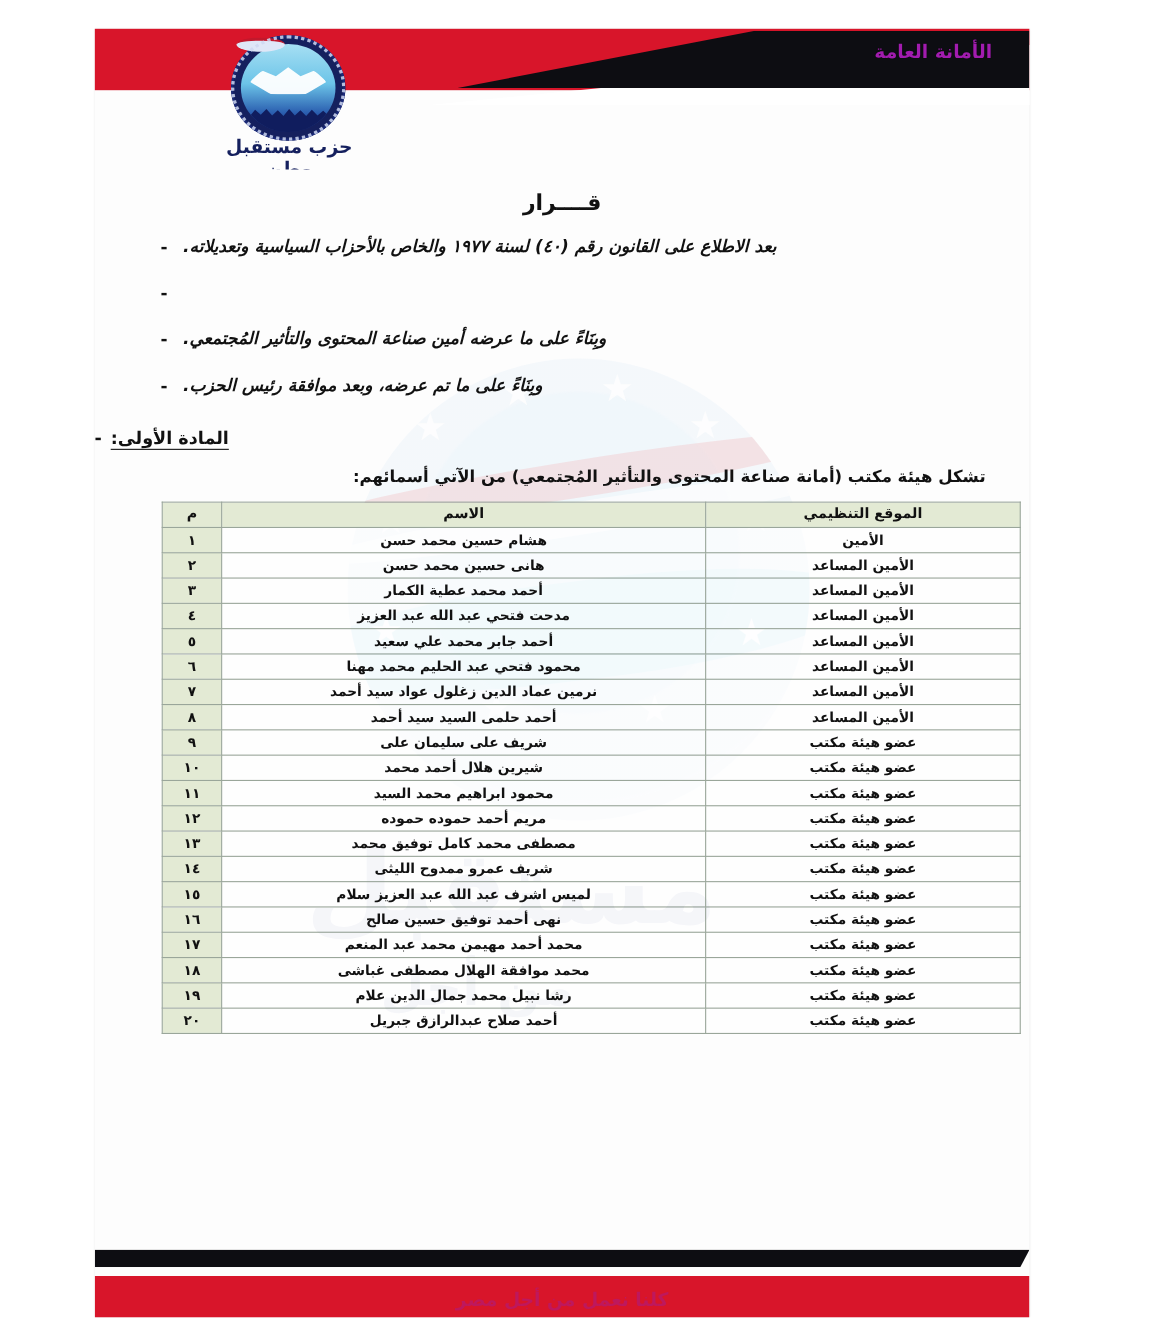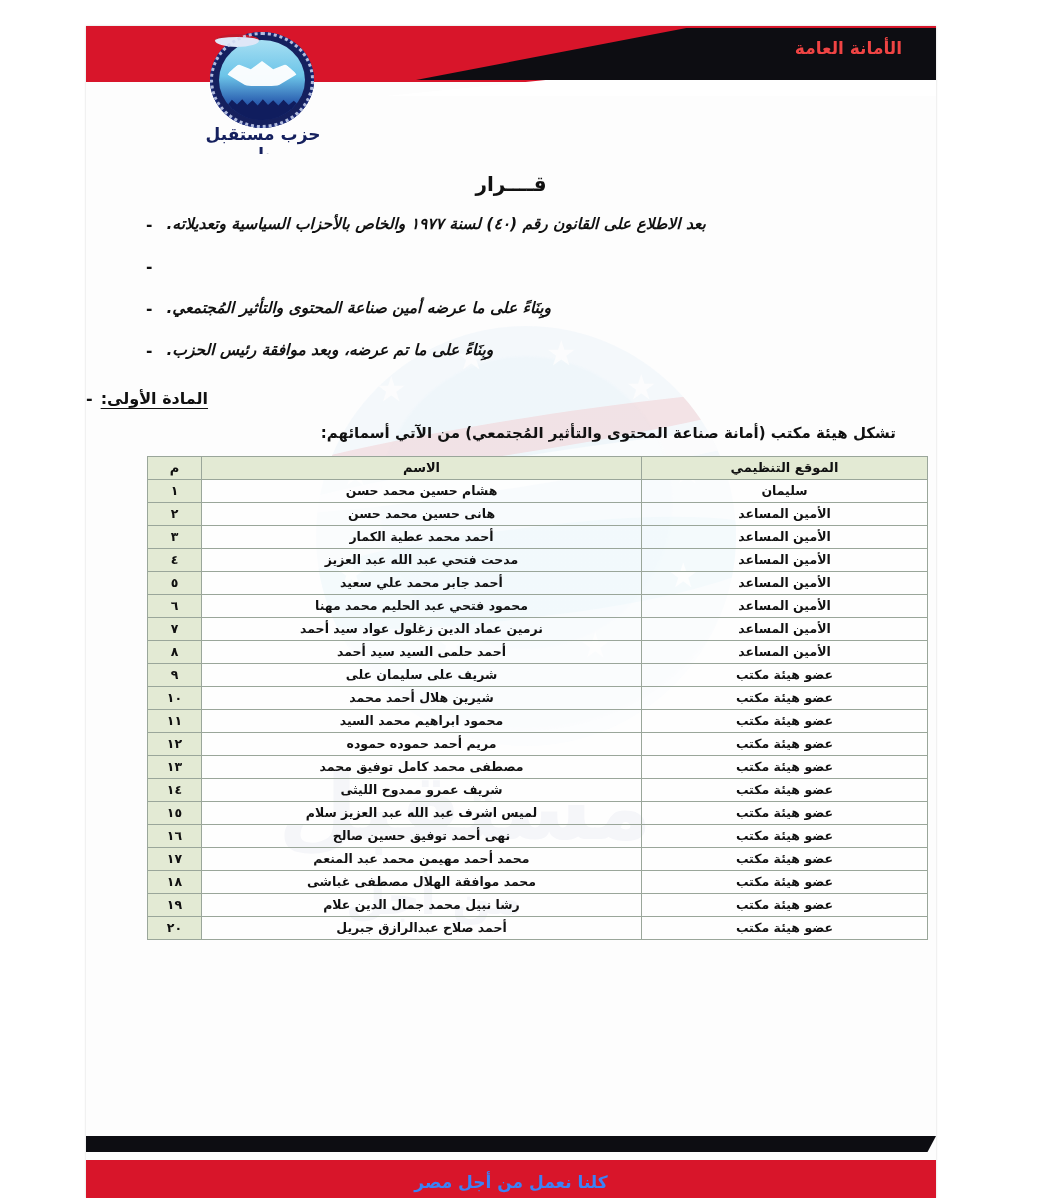--- a/index.html
+++ b/index.html
@@ -42,21 +42,21 @@
     clip-path: polygon(100% 14px, 100% 100%, 0 100%);
   }
   .hdr-black {
     position: absolute; left: 330px; top: 2px;
     width: 520px; height: 52px;
     background: #0d0d12;
     clip-path: polygon(100% 0, 100% 100%, 0 100%, 52% 0);
   }
   .hdr-black-label {
     position: absolute; right: 34px; top: 12px;
-    color: #ef4444;
+    color: #a21caf;
     font-size: 17px;
     font-weight: bold;
     letter-spacing: 0.5px;
     text-shadow: 0 0 1px rgba(0,0,0,.6);
   }
   
   .logo-wrap {
     position: absolute; right: 598px; top: 6px;
     width: 150px; height: 122px;
   }
@@ -242,21 +242,21 @@
   .ftr-red {
     position: absolute; left: 0; bottom: 0;
     width: 850px; height: 38px;
     background: #d8152a;
     clip-path: polygon(0 0, 100% 0, 100% 100%, 0 100%);
   }
   .ftr-red-text {
     position: absolute; left: 0; bottom: 6px;
     width: 850px;
     text-align: center;
-    color: #3b82f6;
+    color: #be185d;
     font-size: 17px;
     font-weight: bold;
   }
 </style>
 </head>
 <body>
 
 <div id="page">
   <div class="sheet">
 
@@ -336,21 +336,21 @@
           </colgroup>
           <thead>
             <tr>
               <th>الموقع التنظيمي</th>
               <th>الاسم</th>
               <th>م</th>
             </tr>
           </thead>
           <tbody id="roster-body">
               <tr>
-                <td class="role">سليمان</td>
+                <td class="role">الأمين</td>
                 <td class="name">هشام حسين محمد حسن</td>
                 <td class="num">١</td>
               </tr>
               <tr>
                 <td class="role">الأمين المساعد</td>
                 <td class="name">هانى حسين محمد حسن</td>
                 <td class="num">٢</td>
               </tr>
               <tr>
                 <td class="role">الأمين المساعد</td>

